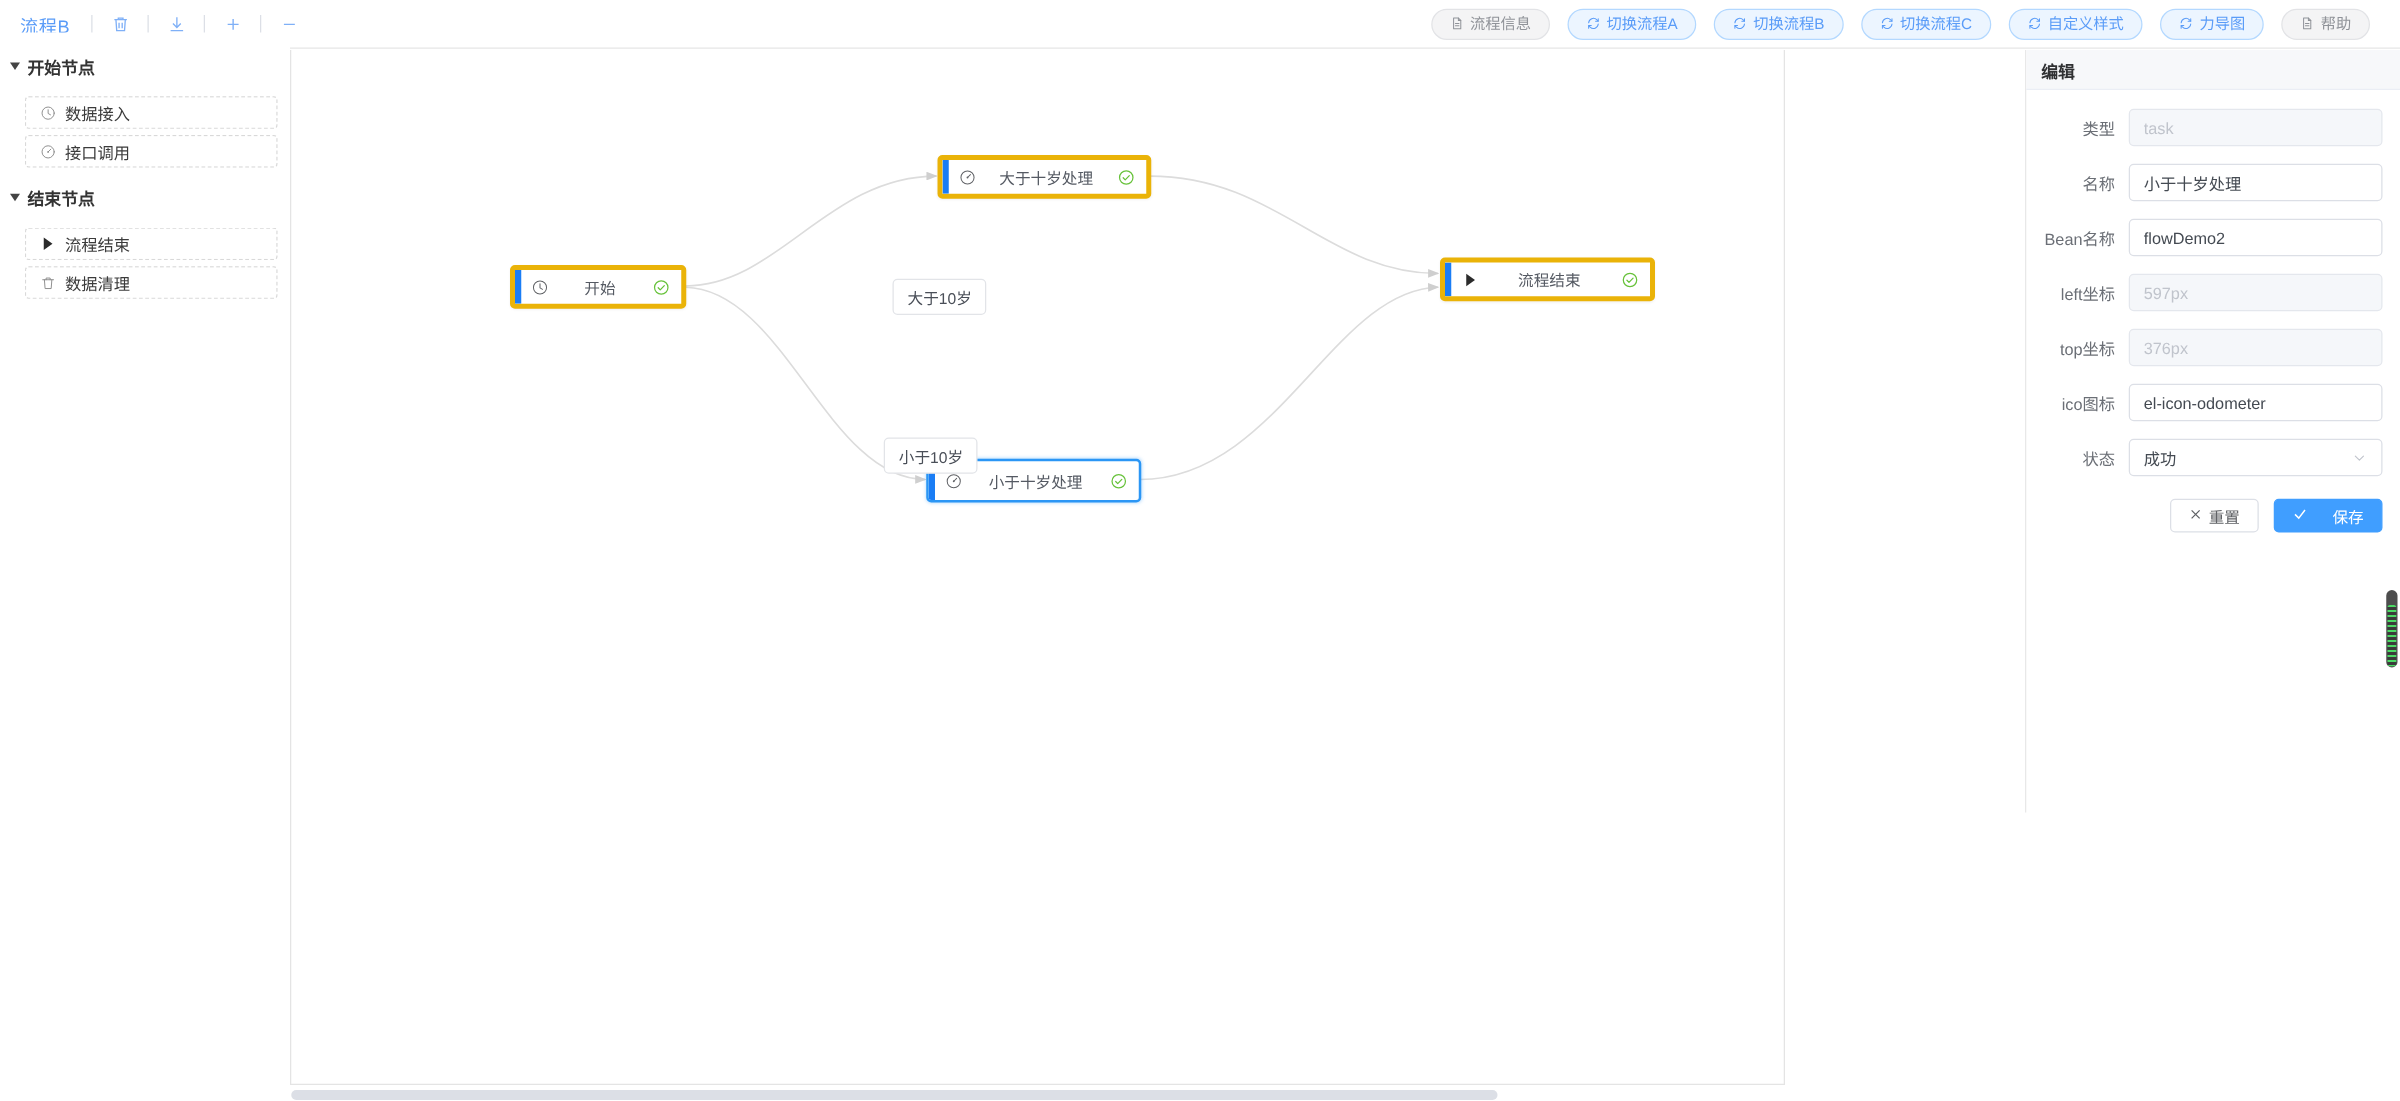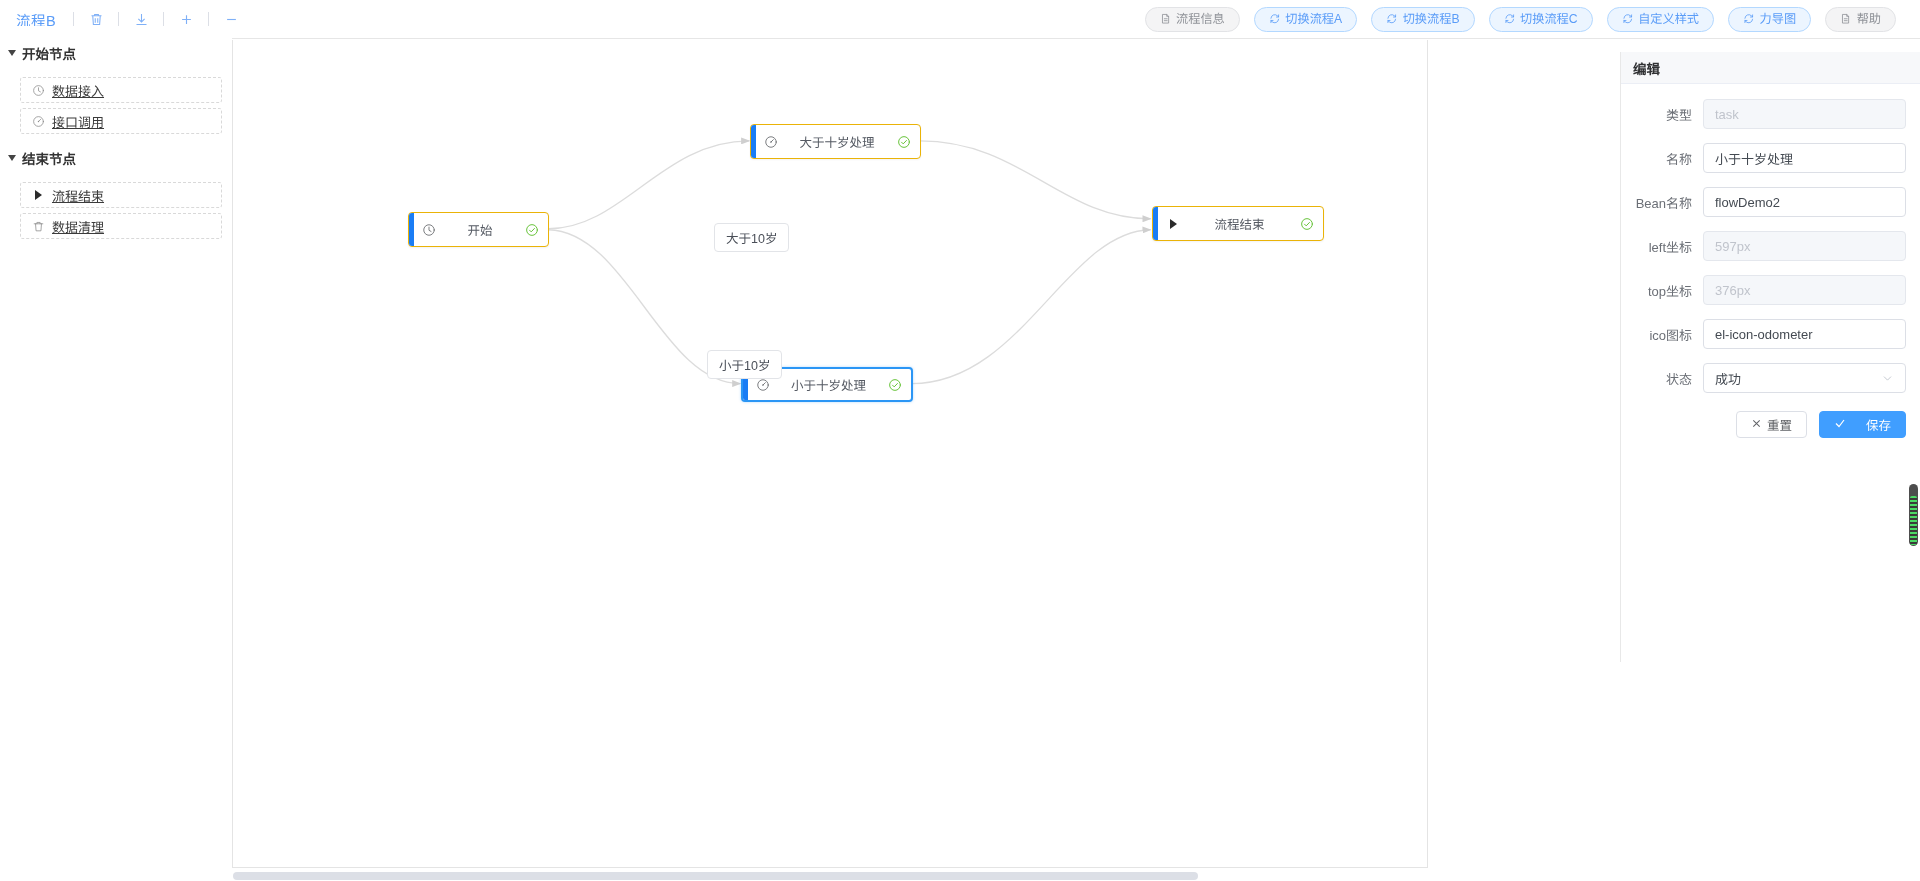--- a/index.html
+++ b/index.html
@@ -106,21 +106,20 @@
     height: 26px;
     border: 1px dashed #d9d9d9;
     border-radius: 3px;
     display: flex; align-items: center;
     gap: 7px;
     padding-left: 10px;
     font-size: 13px;
     color: #3b3b3b;
     background: #ffffff;
     cursor: grab;
-    text-decoration: underline;
   }
   .node-item .ico {
     display: flex; align-items: center; justify-content: center;
     color: #8a8a8a;
     width: 14px; height: 14px;
   }
 
   
   #canvas-wrap {
     position: absolute;
@@ -136,21 +135,21 @@
     border-top: none;
     background: #ffffff;
     overflow: hidden;
   }
   #edges { position: absolute; inset: 0; width: 100%; height: 100%; }
 
   .fnode {
     position: absolute;
     height: 35px;
     background: #ffffff;
-    border: 1px solid #eab308;
+    border: 4px solid #eab308;
     border-radius: 4px;
     box-shadow: 0 1px 2px rgba(0,0,0,.05);
     display: flex; align-items: center;
     cursor: move;
     overflow: hidden;
   }
   .fnode.selected {
     border: 2px solid #2b96f5;
     box-shadow: 0 0 3px rgba(43,150,245,.35);
   }
@@ -201,21 +200,21 @@
     left: 1px; top: 832px;
     width: 965px; height: 8px;
     background: #dcdfe6;
     border-radius: 4px;
     cursor: pointer;
   }
 
   
   #edit-panel {
     position: absolute;
-    top: 52px; left: 1620px;
+    top: 40px; left: 1620px;
     width: 300px; height: 610px;
     background: #ffffff;
     border-left: 1px solid #e8e8e8;
   }
   #edit-header {
     height: 32px;
     background: #f7f8fa;
     border-bottom: 1px solid #ebeef5;
     display: flex; align-items: center;
     padding-left: 12px;

